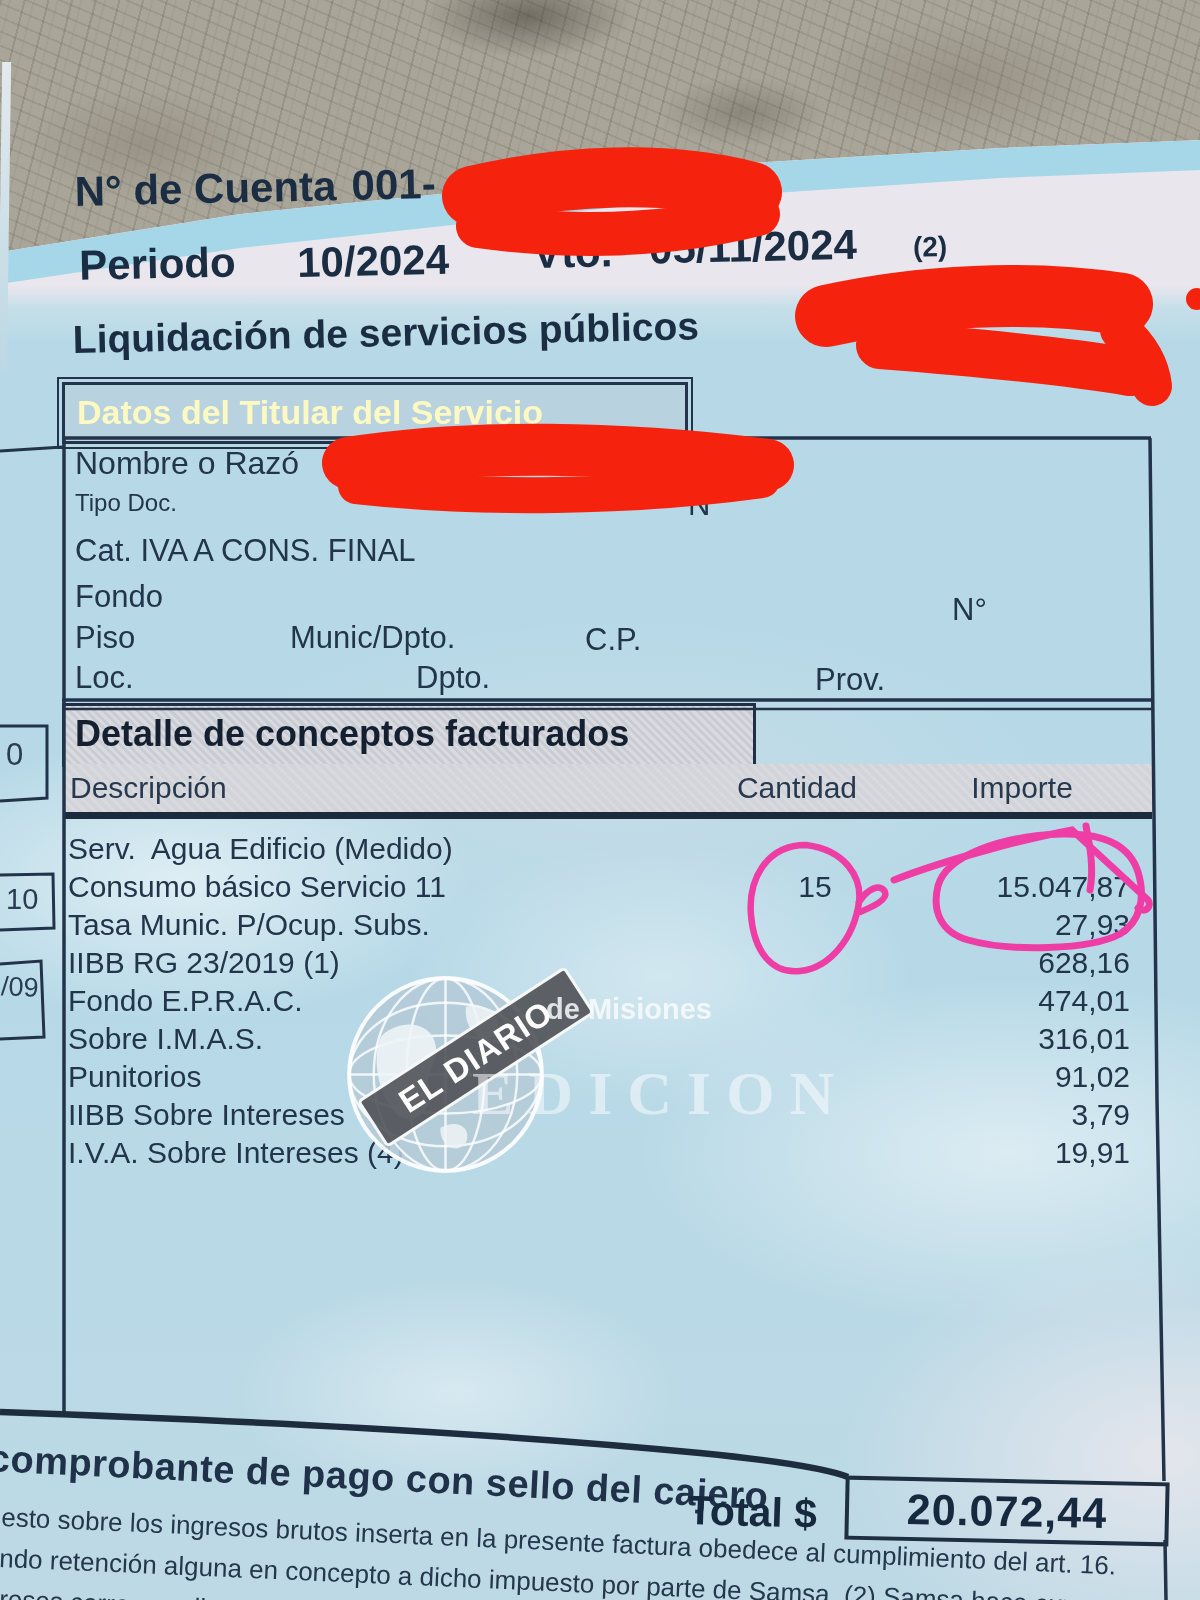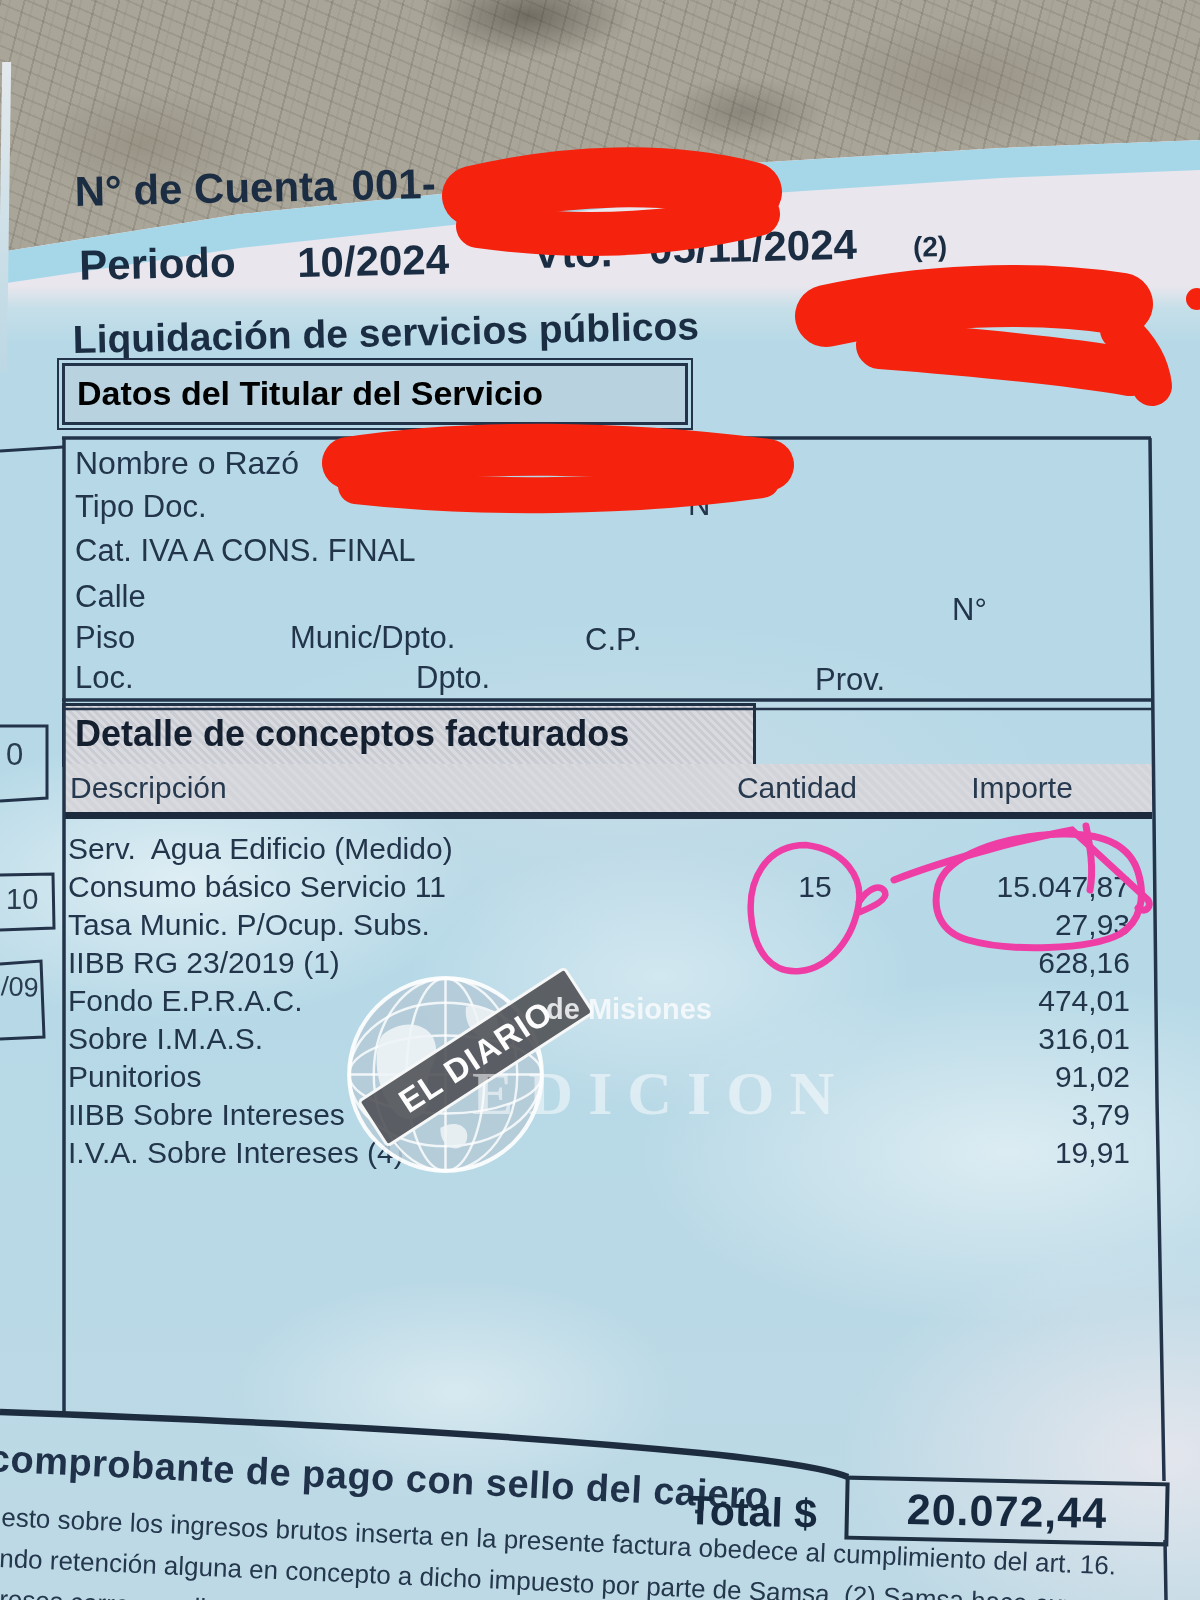--- a/index.html
+++ b/index.html
@@ -35,24 +35,24 @@
     background:linear-gradient(180deg,#e3e9ec,#bcd8e4);transform:rotate(.8deg);}
 
   
   .t{position:absolute;color:#22354a;white-space:nowrap;}
   .b{font-weight:bold;color:#1b2d42;}
 
   .hdr-group{position:absolute;left:0;top:0;width:1200px;height:380px;
     transform:rotate(-1.25deg);transform-origin:70px 210px;}
 
   
-  .datos-box{position:absolute;left:62px;top:363px;width:608px;height:56px;
+  .datos-box{position:absolute;left:62px;top:382px;width:608px;height:56px;
     border:3px solid #22334a;outline:2px solid #22334a;outline-offset:3px;
     background:rgba(186,205,216,.55);
-    font-size:34px;font-weight:bold;color:#000000;line-height:54px;padding-left:12px;}
+    font-size:34px;font-weight:bold;color:#fef9c3;line-height:54px;padding-left:12px;}
   .detalle-box{position:absolute;left:62px;top:703px;width:678px;height:58px;
     border:3.5px solid #1f3044;
     background:repeating-linear-gradient(45deg,rgba(255,255,255,.28) 0 3px,rgba(0,0,0,0) 3px 6px),#c9ccd3;
     font-size:36px;font-weight:bold;color:#141f30;line-height:56px;padding-left:10px;}
 
   
   .band{position:absolute;left:64px;top:764px;width:1088px;height:48px;
     background:repeating-linear-gradient(45deg,rgba(255,255,255,.15) 0 3px,rgba(0,0,0,0) 3px 7px),#d2d4d9;
     border-bottom:7px solid #1b2b3d;display:grid;grid-template-columns:1fr 190px 260px;
     align-items:center;font-size:30px;color:#27394e;}
@@ -123,24 +123,24 @@
     <div class="t b" style="left:78px;top:242px;font-size:42px;">Periodo</div>
     <div class="t b" style="left:296px;top:244px;font-size:42px;">10/2024</div>
     <div class="t b" style="left:532px;top:240px;font-size:42px;">Vto.</div>
     <div class="t b" style="left:648px;top:238px;font-size:42px;">05/11/2024</div>
     <div class="t b" style="left:912px;top:250px;font-size:28px;">(2)</div>
     <div class="t b" style="left:70px;top:318px;font-size:39px;">Liquidación de servicios públicos</div>
   </div>
 
   <div class="datos-box">Datos del Titular del Servicio</div>
   <div class="t" style="left:75px;top:445px;font-size:32px;font-weight:normal;">Nombre o Razó</div>
-  <div class="t" style="left:75px;top:489px;font-size:31px;">Tipo Doc.</div>
+  <div class="t" style="left:75px;top:489px;font-size:24px;">Tipo Doc.</div>
   <div class="t" style="left:688px;top:487px;font-size:31px;">N°</div>
   <div class="t" style="left:75px;top:533px;font-size:31px;">Cat. IVA A CONS. FINAL</div>
-  <div class="t" style="left:75px;top:579px;font-size:31px;">Calle</div>
+  <div class="t" style="left:75px;top:579px;font-size:31px;">Fondo</div>
   <div class="t" style="left:952px;top:592px;font-size:31px;">N°</div>
   <div class="t" style="left:75px;top:620px;font-size:31px;">Piso</div>
   <div class="t" style="left:290px;top:620px;font-size:31px;">Munic/Dpto.</div>
   <div class="t" style="left:585px;top:622px;font-size:31px;">C.P.</div>
   <div class="t" style="left:75px;top:660px;font-size:31px;">Loc.</div>
   <div class="t" style="left:400px;top:660px;font-size:31px;margin-left:16px;">Dpto.</div>
   <div class="t" style="left:815px;top:662px;font-size:31px;">Prov.</div>
 
   <div class="detalle-box">Detalle de conceptos facturados</div>
   <div class="band">

